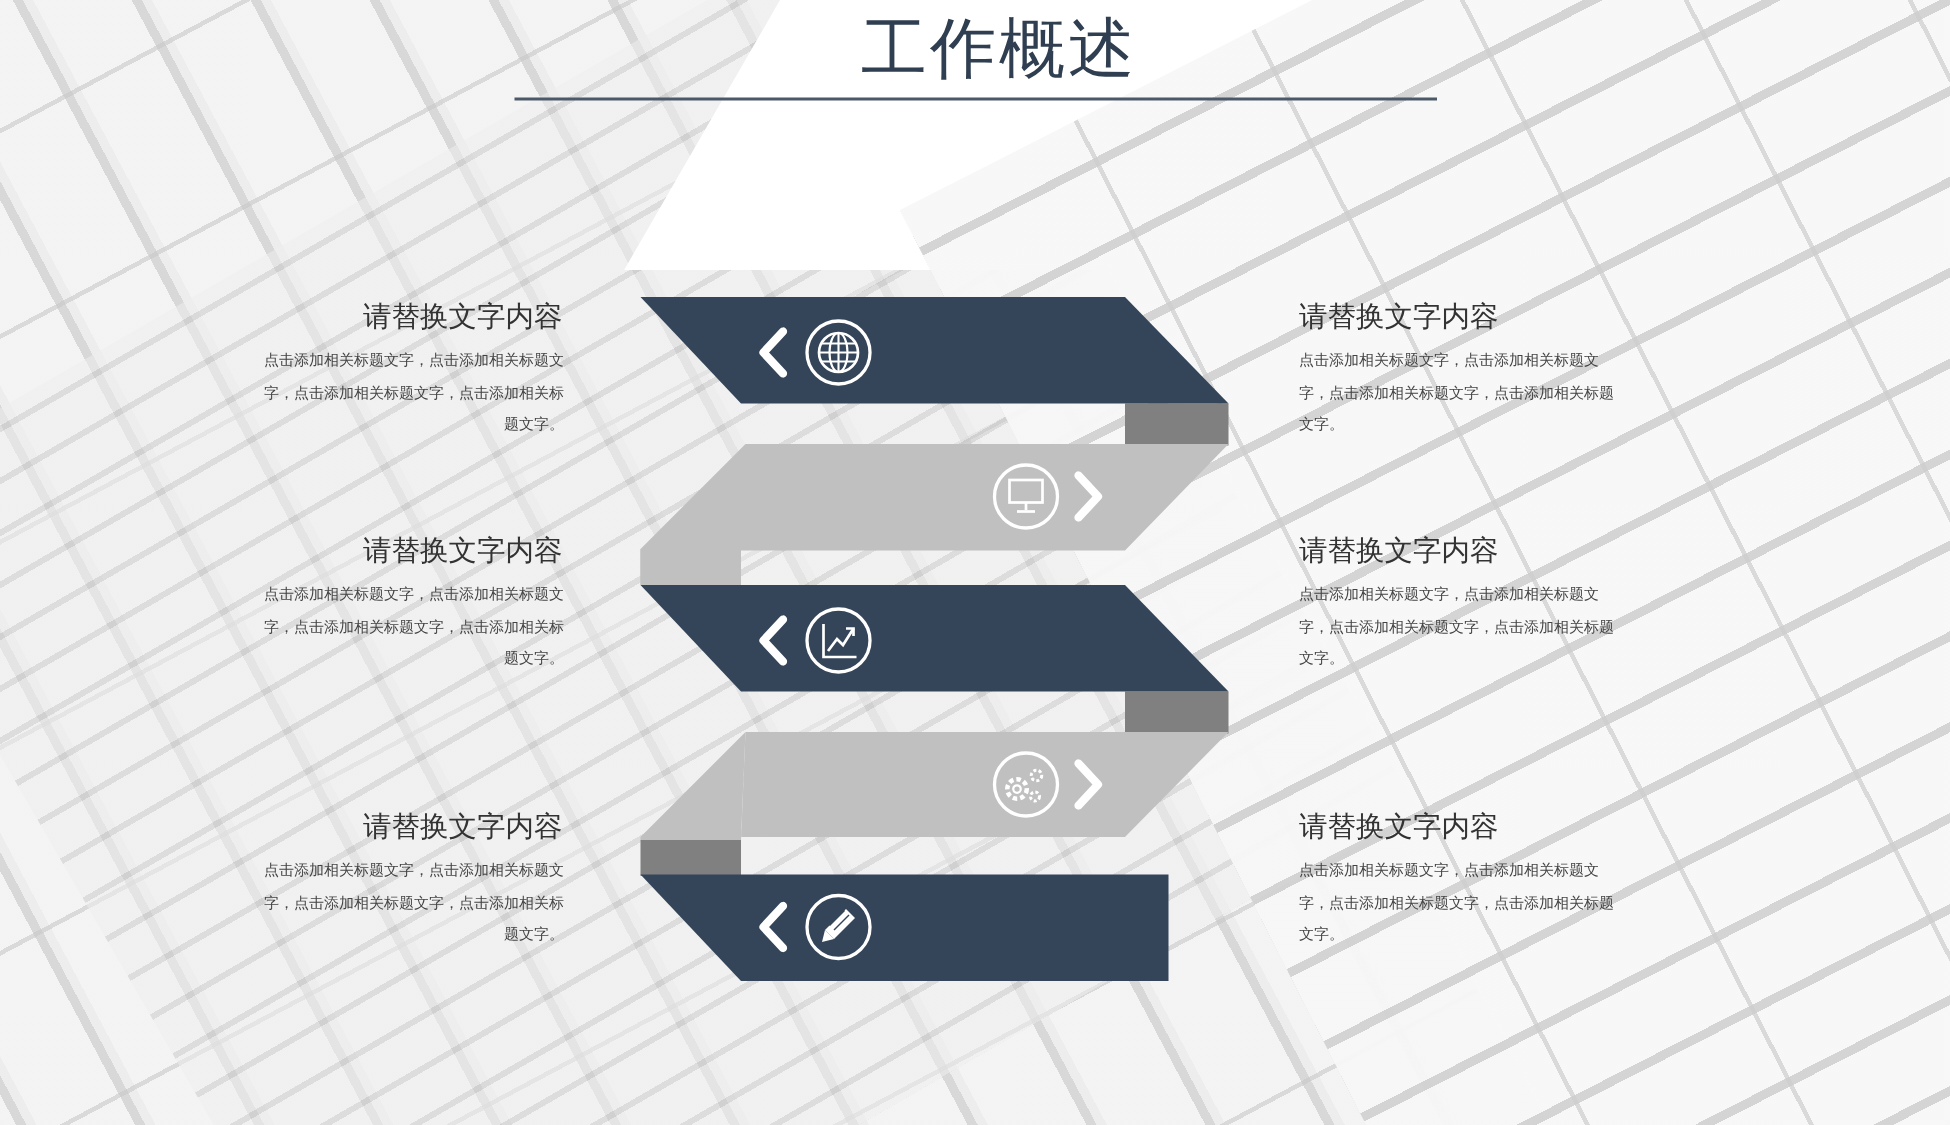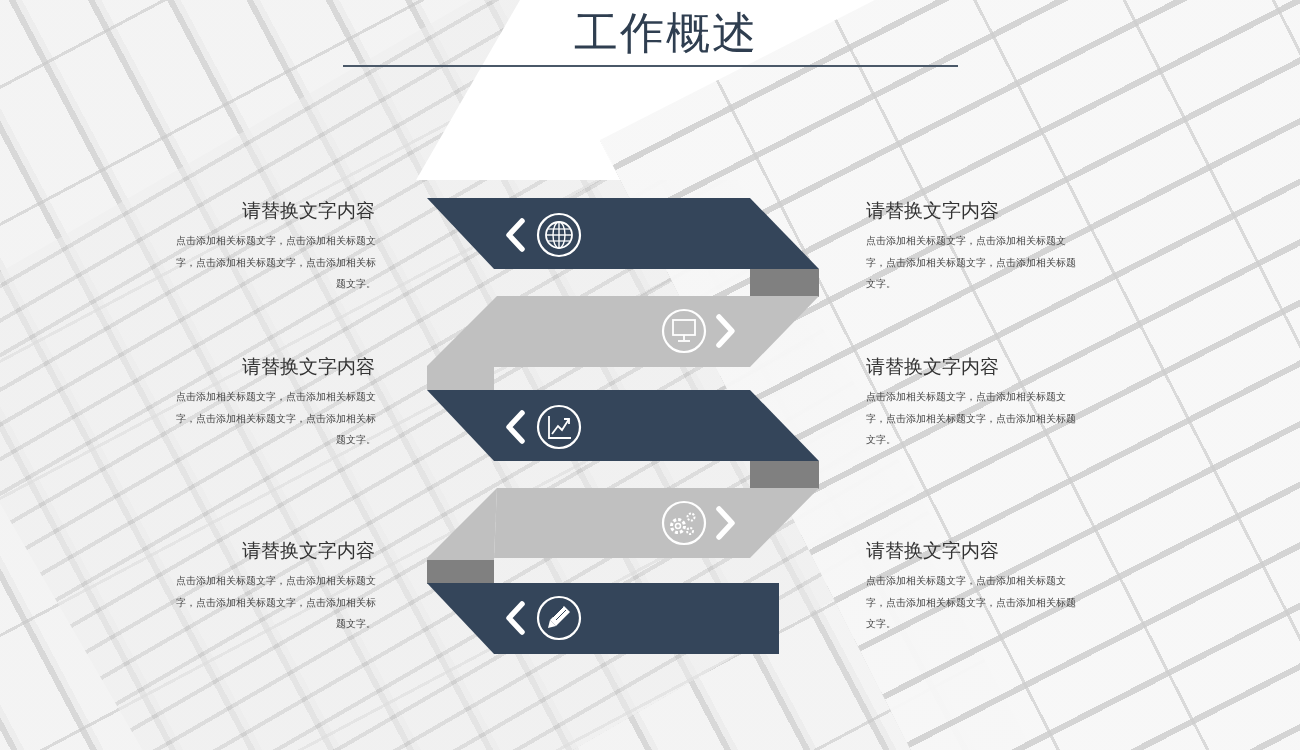--- a/index.html
+++ b/index.html
@@ -18,21 +18,21 @@
     .bg-white{position:absolute;left:520px;top:0;width:800px;height:180px;background:#fff;transform:skewX(-30deg);transform-origin:left top;}
     .bg-white2{position:absolute;left:960px;top:0;width:400px;height:270px;background:#fff;}
 
     .title{position:absolute;left:16px;width:1300px;top:2px;text-align:center;font-size:44px;color:#2f3e50;letter-spacing:2px;font-weight:normal;line-height:62px;}
     .title-line{position:absolute;left:343px;top:65px;width:615px;height:2px;background:#4a5868;}
 
     .ribbon{position:absolute;left:0;top:0;}
     .block{position:absolute;width:230px;}
     .block.left{left:160px;text-align:right;}
     .block.right{left:866px;text-align:left;}
-    .block h3{margin:0;font-size:19px;font-weight:normal;color:#333;line-height:26px;font-family:Liberation Serif, serif;}
+    .block h3{margin:0;font-size:19px;font-weight:normal;color:#333;line-height:26px;}
     .block.left h3{padding-right:15px;}
     .block p{margin:6px 0 0 0;font-size:10px;line-height:21.5px;color:#444;}
     .block.left p{padding-right:14px;padding-left:12px;}
     .block.right p{width:218px;}
   </style>
 </head>
 <body>
 
 <div class="bg">
   <div class="bg-a"></div>

